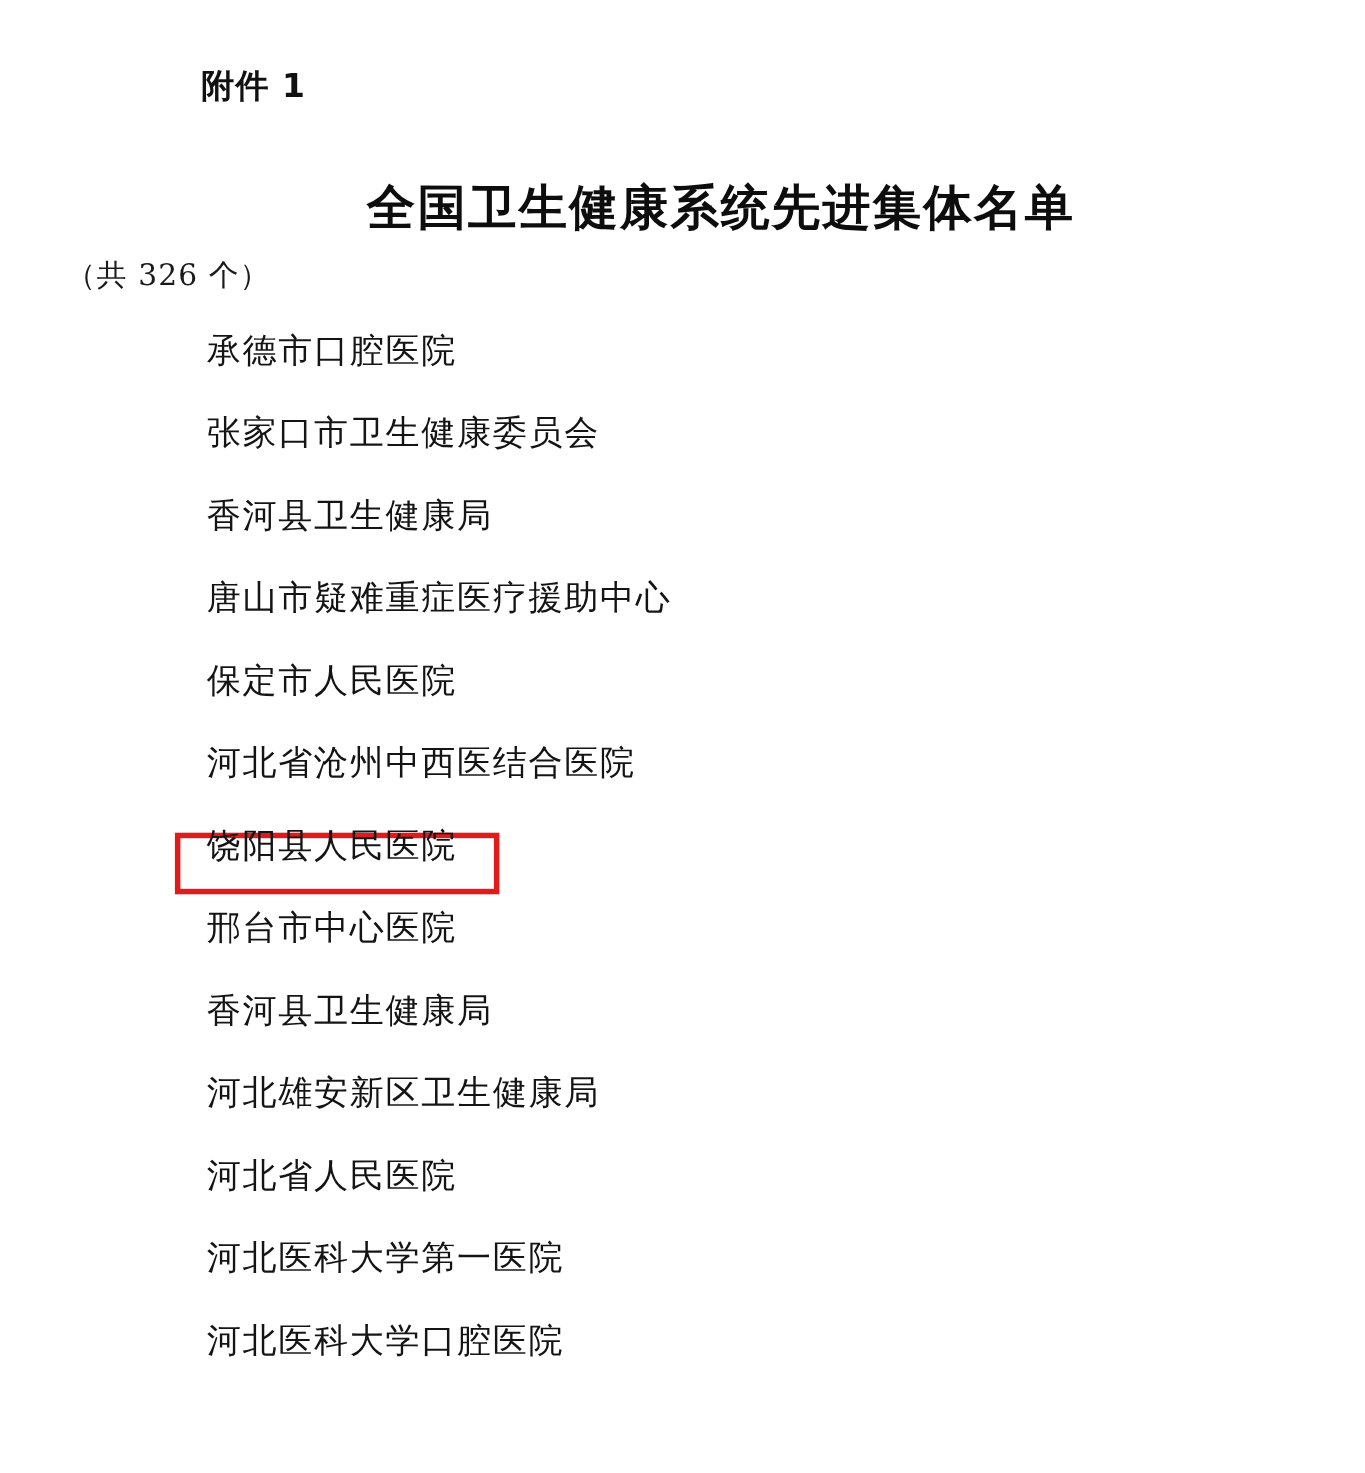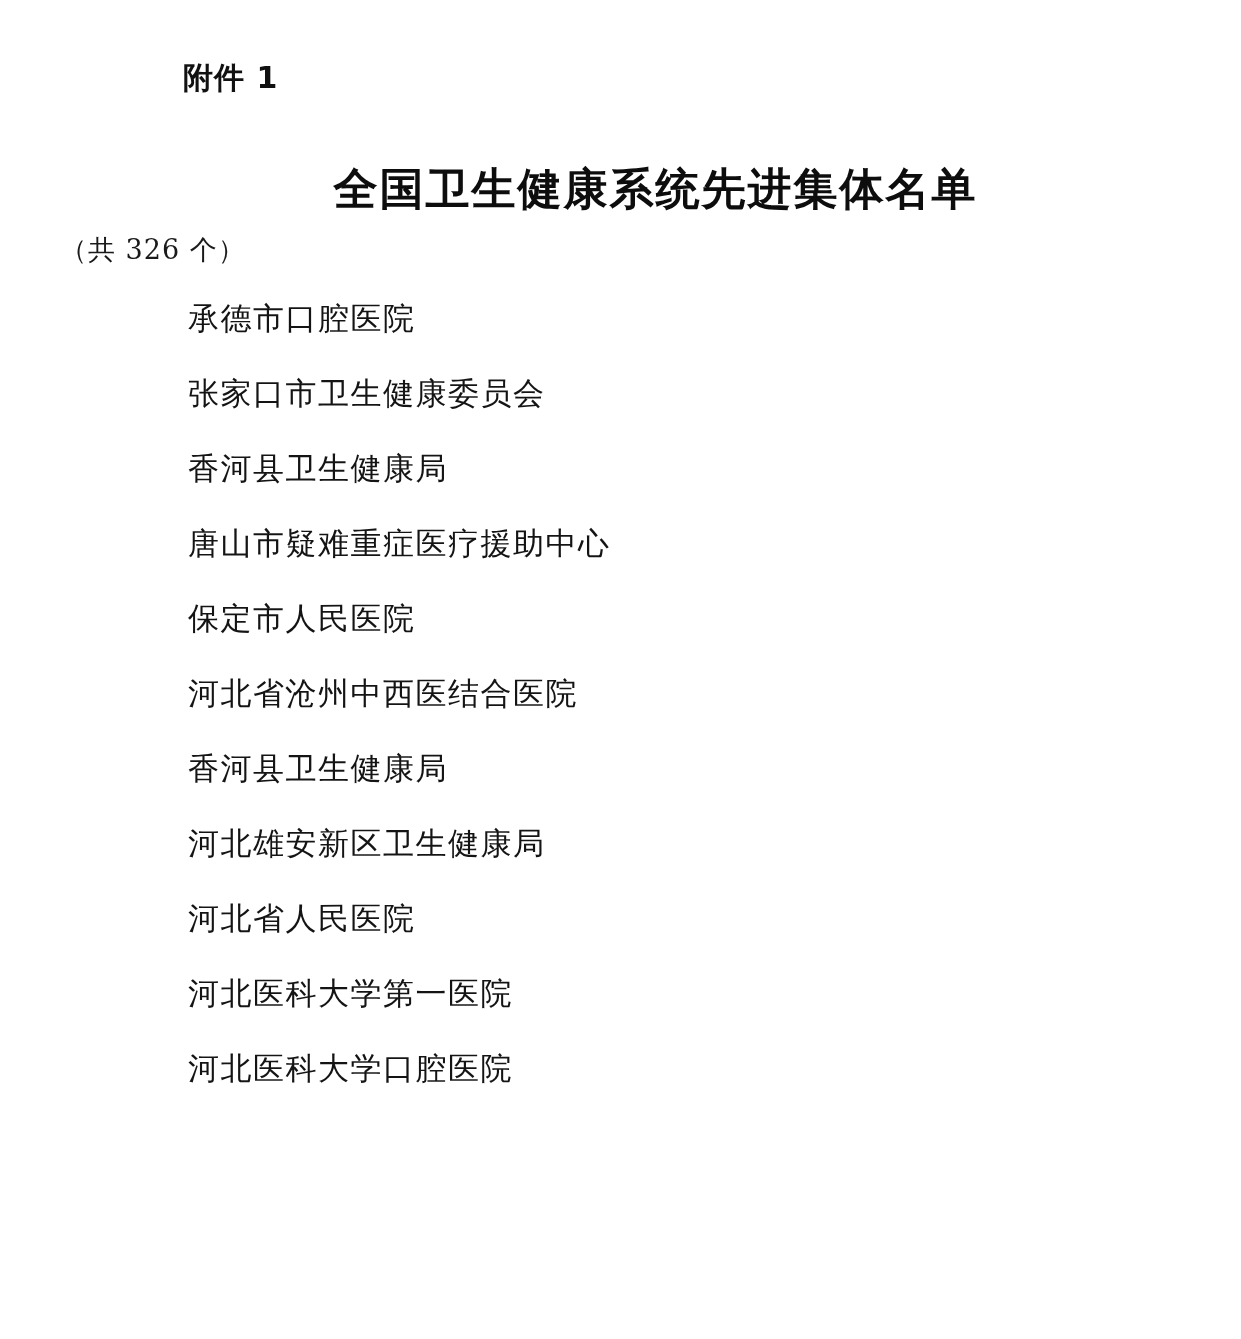--- a/index.html
+++ b/index.html
@@ -115,20 +115,27 @@
       </div>
       <div class="list-item">
         <span class="item-text">唐山市疑难重症医疗援助中心</span>
       </div>
       <div class="list-item">
         <span class="item-text">保定市人民医院</span>
       </div>
       <div class="list-item">
         <span class="item-text">河北省沧州中西医结合医院</span>
       </div>
+      <div class="list-item highlighted">
+        <span class="hl-box" style="border-color: rgb(224, 27, 27);"></span>
+        <span class="item-text">饶阳县人民医院</span>
+      </div>
+      <div class="list-item">
+        <span class="item-text">邢台市中心医院</span>
+      </div>
       <div class="list-item">
         <span class="item-text">香河县卫生健康局</span>
       </div>
       <div class="list-item">
         <span class="item-text">河北雄安新区卫生健康局</span>
       </div>
       <div class="list-item">
         <span class="item-text">河北省人民医院</span>
       </div>
       <div class="list-item">

